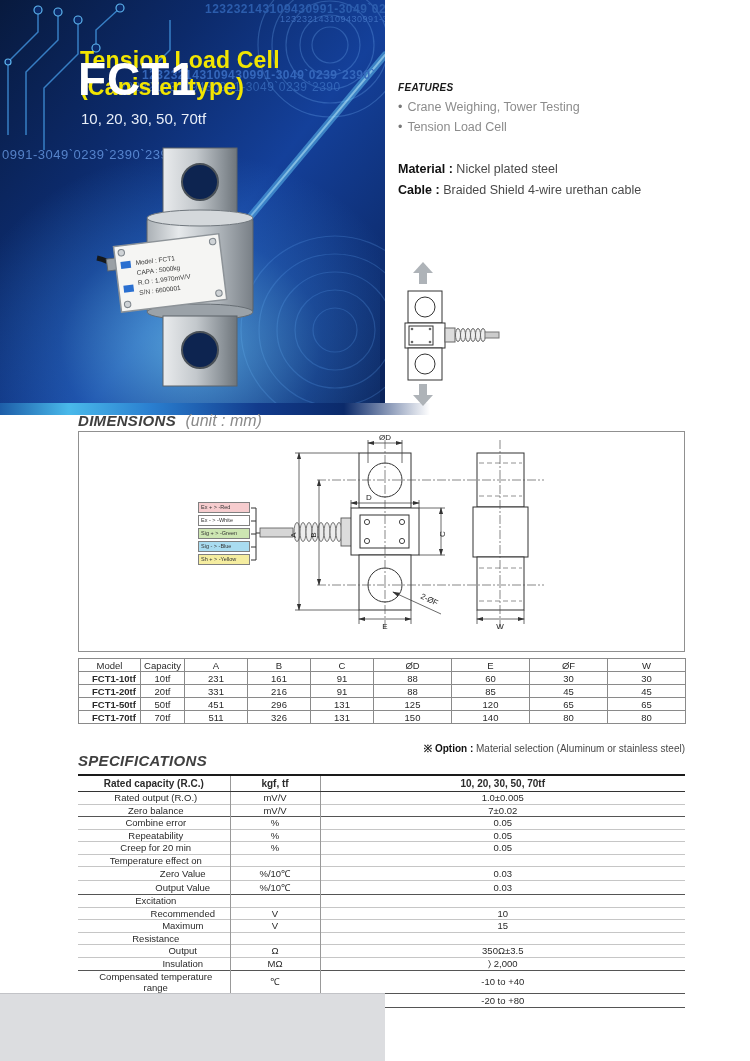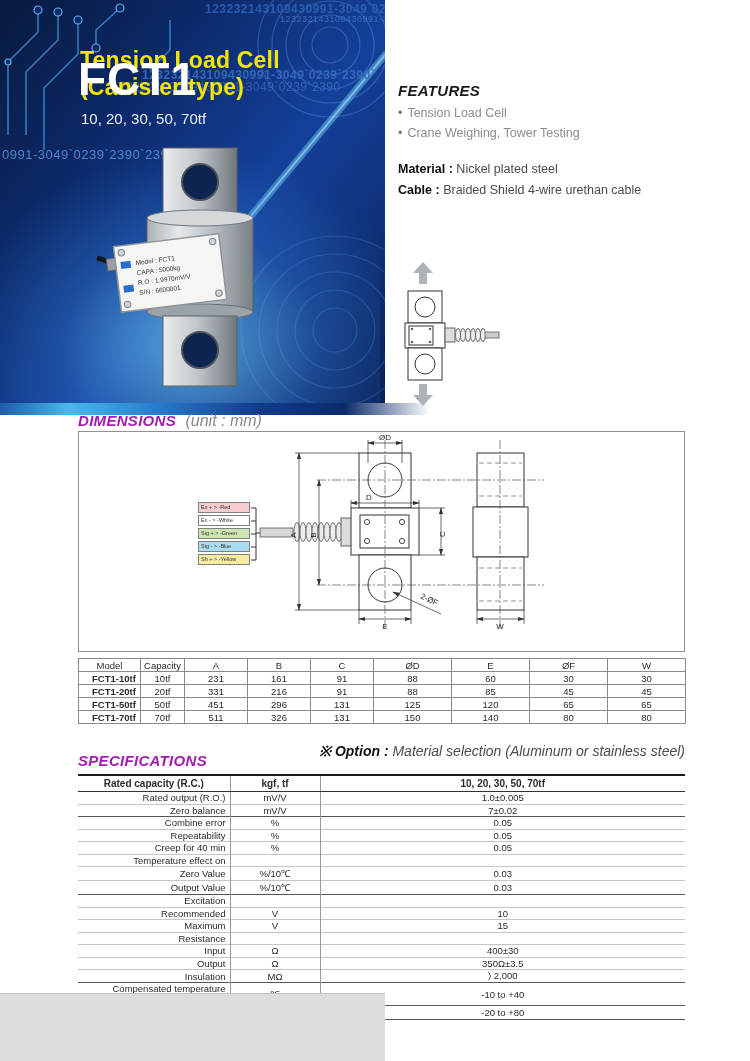--- a/index.html
+++ b/index.html
@@ -18,58 +18,58 @@
   .code-top1{left:205px;top:2px;color:rgba(45,95,175,0.95);font-weight:bold;}
   .code-top2{left:280px;top:14px;color:rgba(70,120,200,0.8);font-size:9px;}
   .code-mid1{left:142px;top:68px;color:rgba(55,105,190,0.95);font-weight:bold;}
   .code-mid2{left:112px;top:80px;color:rgba(70,125,205,0.6);}
   .code-left{left:2px;top:147px;color:rgba(110,160,235,0.75);font-size:13px;}
   .hero-strip{position:absolute;left:0;top:403px;width:430px;height:12px;
         background:linear-gradient(90deg,#1d5da8 0%,#49b9ea 16%,#2a7fd0 35%,#123b8c 60%,#0b2a6a 80%,rgba(11,42,106,0) 100%);}
 
   
   .features{position:absolute;left:398px;top:82px;width:345px;}
-  .feat-title{font-size:15px;font-weight:bold;font-style:italic;color:#1a1a1a;letter-spacing:.3px;}
+  .feat-title{font-size:10px;font-weight:bold;font-style:italic;color:#1a1a1a;letter-spacing:.3px;}
   .feat-list{margin:4px 0 0 0;padding:0;list-style:none;}
   .feat-list li{font-size:12.5px;color:#8c8c8c;line-height:20px;}
   .feat-list li:before{content:"\2022";margin-right:5px;color:#777;}
   .feat-line{position:absolute;left:0;font-size:12.5px;color:#4a4a4a;}
   .feat-line b{color:#111;}
   .feat-line.material{top:80px;}
   .feat-line.cable{top:101px;}
 
   
   .mini-diagram{position:absolute;left:395px;top:256px;width:110px;height:152px;}
 
   
   .dim-header{position:absolute;left:78px;top:412px;}
-  .sect-title{font-size:15px;font-weight:bold;font-style:italic;color:#a21caf;letter-spacing:.3px;display:inline;}
+  .sect-title{font-size:15px;font-weight:bold;font-style:italic;color:#404040;letter-spacing:.3px;display:inline;}
   .unit-note{font-size:16px;font-style:italic;color:#8a8a8a;margin-left:5px;}
   .dim-box{position:absolute;left:78px;top:431px;width:605px;height:219px;border:1px solid #909090;background:#fff;}
   .dim-box svg{position:absolute;left:0;top:0;}
   .legend{position:absolute;left:119px;top:70px;width:52px;}
   .legend-item{height:9px;border:1px solid #808080;margin-bottom:2px;font-size:5.5px;line-height:9px;
         padding-left:2px;color:#333;white-space:nowrap;overflow:hidden;}
 
   
   .dim-table{position:absolute;left:78px;top:658px;width:607px;border-collapse:collapse;table-layout:fixed;
         font-size:9.5px;color:#2a2a2a;border:1.5px solid #444;}
   .dim-table th,.dim-table td{border:1px solid #8a8a8a;height:12px;text-align:center;padding:0 2px;font-weight:normal;overflow:hidden;margin-left:44px;}
   .dim-table td.model{font-weight:bold;text-align:left;padding-left:13px;}
-  .option-note{position:absolute;left:78px;top:741px;width:607px;text-align:right;font-size:14px;color:#4a4a4a;font-style:italic;}
+  .option-note{position:absolute;left:78px;top:741px;width:607px;text-align:right;font-size:10px;color:#4a4a4a;}
   .option-note b{color:#111;}
 
   
   .spec-header{position:absolute;left:78px;top:752px;}
   .spec-table{position:absolute;left:78px;top:774px;width:607px;border-collapse:collapse;table-layout:fixed;
         font-size:9.5px;color:#2a2a2a;}
   .spec-table tr.head td{font-weight:bold;font-size:10px;text-align:center;height:15px;
         border-top:2px solid #1a1a1a;border-bottom:1.5px solid #333;}
   .spec-table td{height:11.5px;padding:0 4px;overflow:hidden;}
-  .spec-table td.c1{text-align:right;padding-left:8px;}
+  .spec-table td.c1{text-align:center;padding-left:8px;}
   .spec-table td.c2,.spec-table td.c3{text-align:center;}
   .spec-table td.c1,.spec-table td.c2{border-right:1px solid #999;}
   .spec-table tbody tr td{border-top:1px solid #c6c6c6;}
   .spec-table tbody tr.sep td{border-top:1.5px solid #555;}
   .spec-table tbody tr:last-child td{border-bottom:1.5px solid #555;}
   .spec-table tbody tr.indent td.c1{padding-left:62px;}
 
   
   .footer-block{position:absolute;left:0;top:993px;width:385px;height:68px;background:#dcdde0;border-top:1px solid #c2c3c7;}
 
@@ -176,22 +176,22 @@
         <text x="42" y="151" font-size="6.5" fill="#333">S/N : 6600001</text>
       </g>
     </svg>
   </div>
   <div class="hero-strip"></div>
 
   <div class="features">
     <div class="feat-title">FEATURES</div>
     <ul class="feat-list">
 
-    <li>Tension Load Cell</li>
-        <li>Crane Weighing, Tower Testing</li>
+    <li>Crane Weighing, Tower Testing</li>
+        <li>Tension Load Cell</li>
       </ul>
     <div class="feat-line material">
       <b>Material :</b><span> Nickel plated steel</span>
     </div>
     <div class="feat-line cable">
       <b>Cable :</b><span> Braided Shield 4-wire urethan cable</span>
     </div>
   </div>
 
   <svg class="mini-diagram" viewBox="0 0 110 152">
@@ -451,21 +451,21 @@
         <td class="c1">Combine error</td>
         <td class="c2">%</td>
         <td class="c3">0.05</td>
       </tr>
         <tr>
         <td class="c1">Repeatability</td>
         <td class="c2">%</td>
         <td class="c3">0.05</td>
       </tr>
         <tr>
-        <td class="c1">Creep for 40 min</td>
+        <td class="c1">Creep for 20 min</td>
         <td class="c2">%</td>
         <td class="c3">0.05</td>
       </tr>
         <tr>
         <td class="c1">Temperature effect on</td>
         <td class="c2"></td>
         <td class="c3"></td>
       </tr>
         <tr class="indent">
         <td class="c1">Zero Value</td>
@@ -491,25 +491,20 @@
         <td class="c1">Maximum</td>
         <td class="c2">V</td>
         <td class="c3">15</td>
       </tr>
         <tr>
         <td class="c1">Resistance</td>
         <td class="c2"></td>
         <td class="c3"></td>
       </tr>
         <tr class="indent">
-        <td class="c1">Input</td>
-        <td class="c2">Ω</td>
-        <td class="c3">400±30</td>
-      </tr>
-        <tr class="indent">
         <td class="c1">Output</td>
         <td class="c2">Ω</td>
         <td class="c3">350Ω±3.5</td>
       </tr>
         <tr class="indent">
         <td class="c1">Insulation</td>
         <td class="c2">MΩ</td>
         <td class="c3">〉 2,000</td>
       </tr>
         <tr class="sep">

